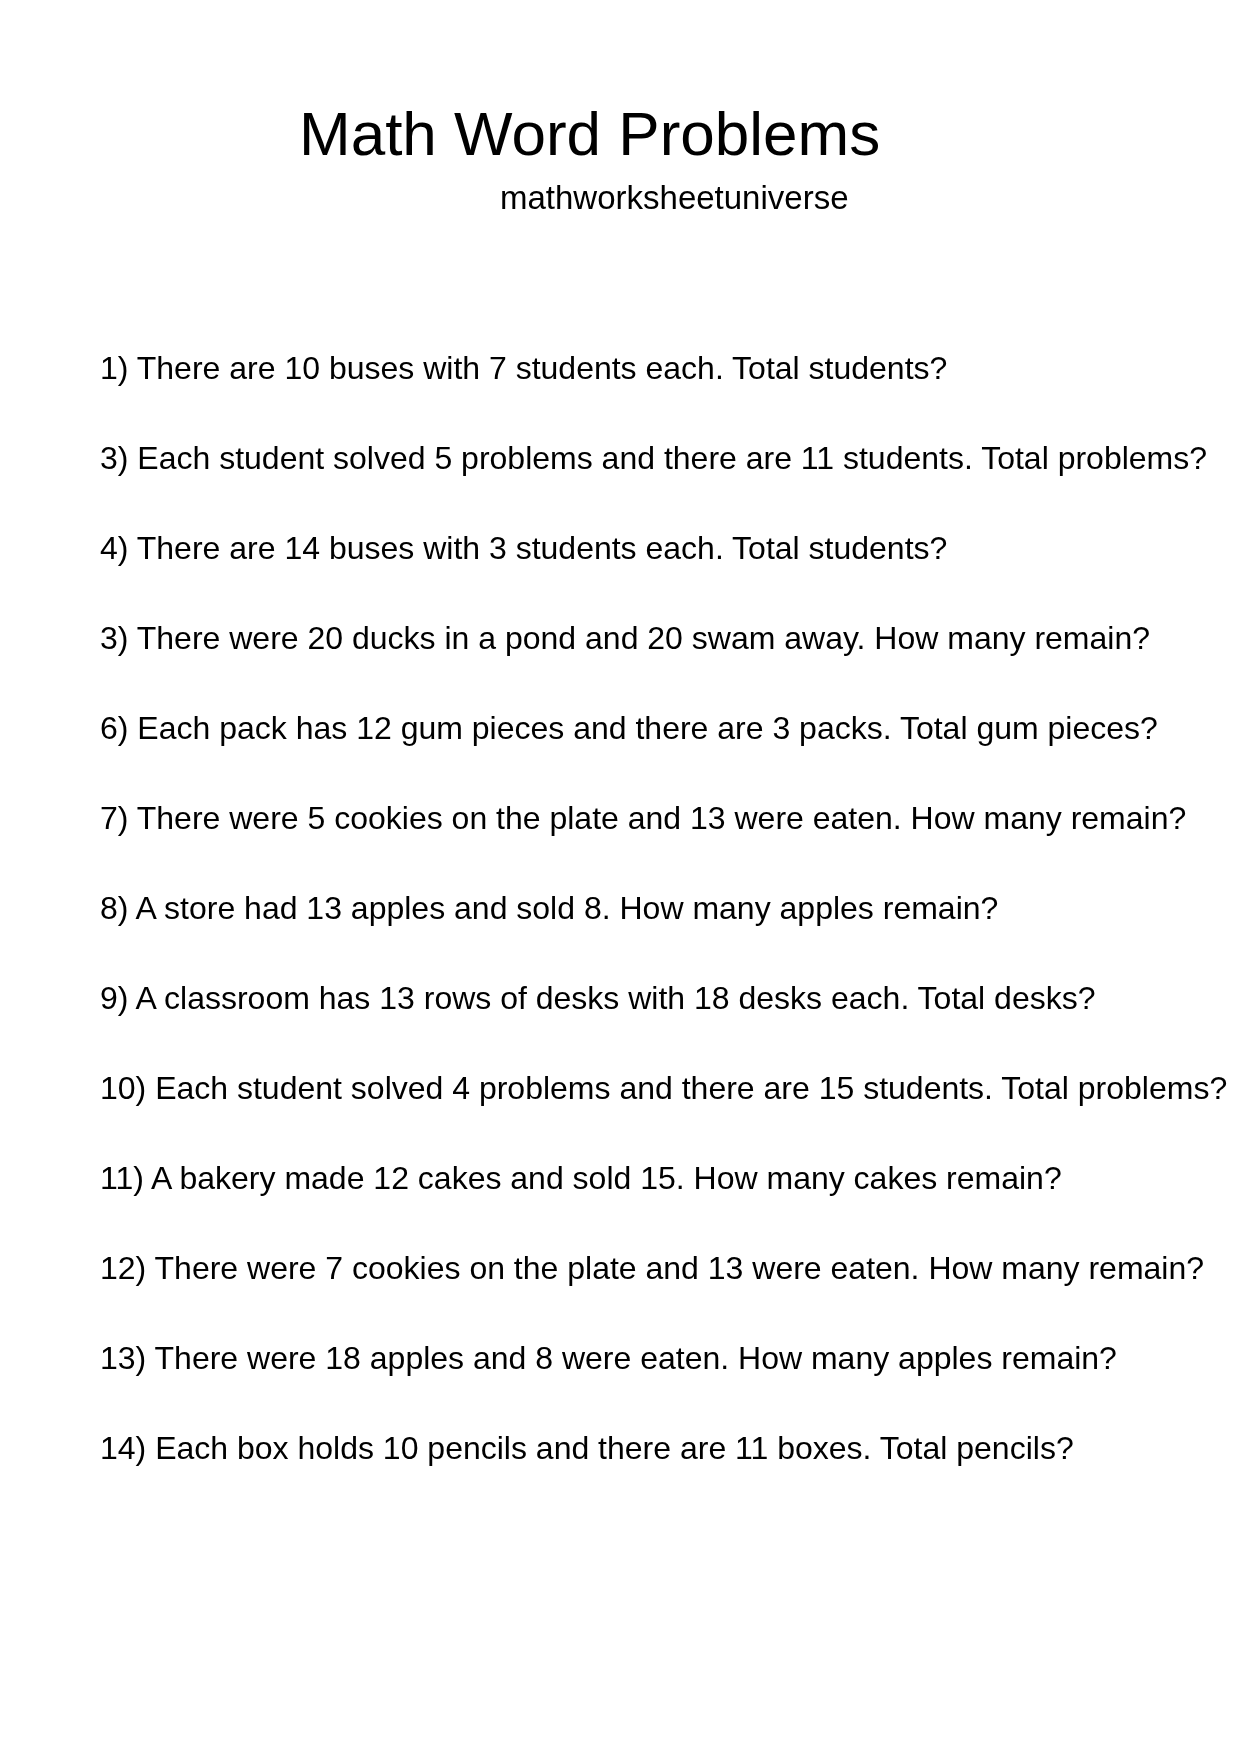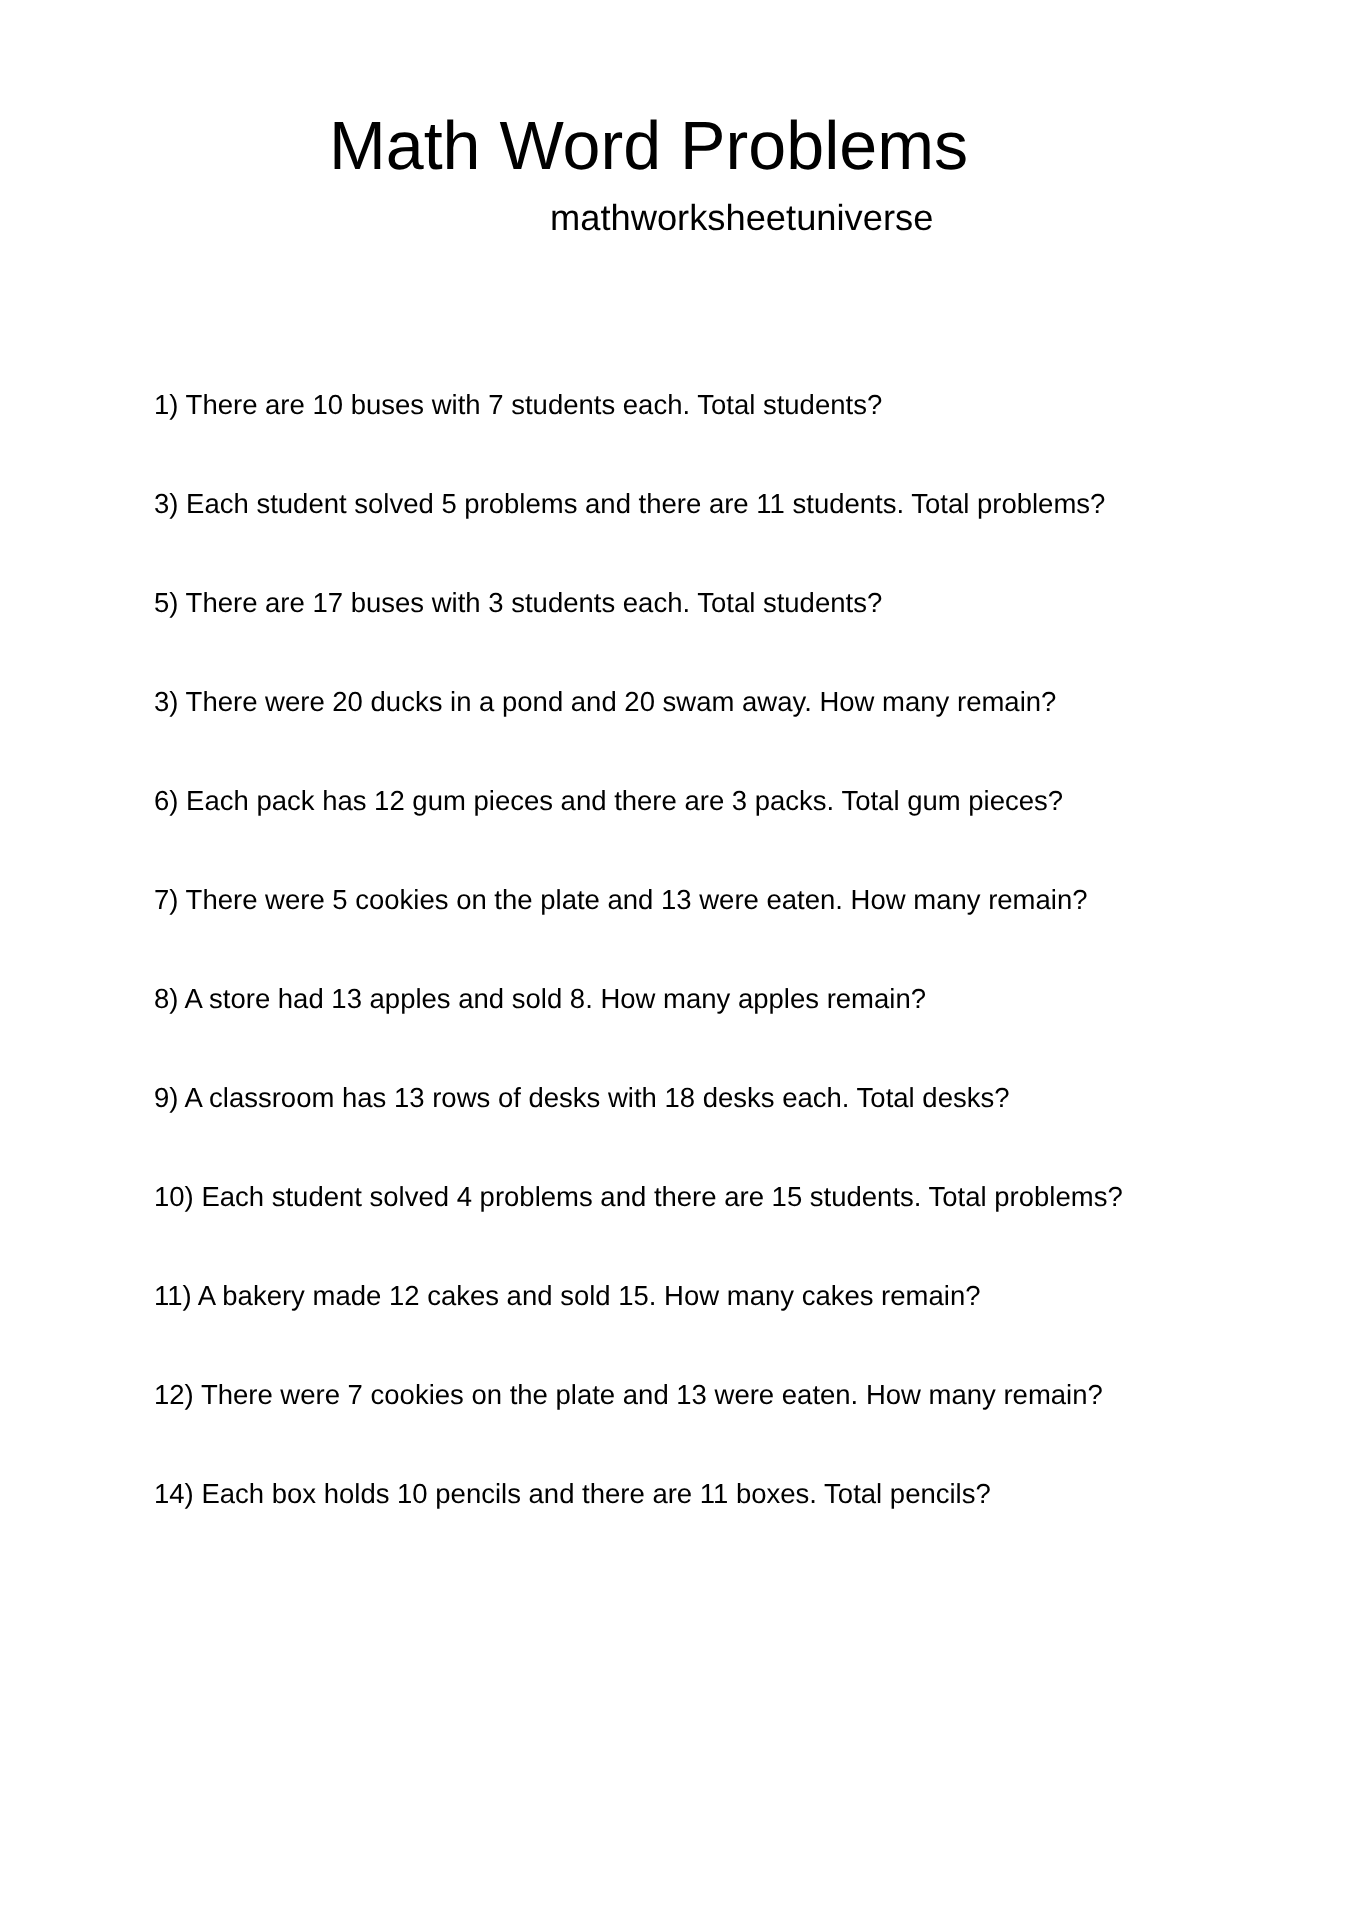--- a/index.html
+++ b/index.html
@@ -3,34 +3,35 @@
 <meta charset="utf-8">
 <style>
   html, body { margin: 0; padding: 0; background: #ffffff; }
   body { width: 1240px; height: 1754px; position: relative; overflow: hidden;
          font-family: "Liberation Sans", sans-serif; color: #000; }
   .title { position: absolute; left: 299px; top: 98px; font-size: 62px; line-height: 72px;
            white-space: nowrap; color: #000; }
   .subtitle { position: absolute; left: 500px; top: 178px; font-size: 33px; line-height: 40px;
               white-space: nowrap; color: #000000; }
   .problems { position: absolute; left: 100px; top: 348px; right: 0; margin: 0; padding: 0; list-style: none; }
-  .problem { font-size: 25px; line-height: 40px; height: 90px; white-space: nowrap; margin-left: 40px; }
+  .problem { font-size: 32px; line-height: 40px; height: 90px; white-space: nowrap; }
 </style>
 </head>
 <body>
 
 <div class="title">Math Word Problems</div>
 <div class="subtitle">mathworksheetuniverse</div>
 
 <ul class="problems">
   <li class="problem">1) There are 10 buses with 7 students each. Total students?</li>
   <li class="problem">3) Each student solved 5 problems and there are 11 students. Total problems?</li>
-  <li class="problem">5) There are 17 buses with 3 students each. Total students?</li>
+  <li class="problem">4) There are 14 buses with 3 students each. Total students?</li>
   <li class="problem">3) There were 20 ducks in a pond and 20 swam away. How many remain?</li>
   <li class="problem">6) Each pack has 12 gum pieces and there are 3 packs. Total gum pieces?</li>
   <li class="problem">7) There were 5 cookies on the plate and 13 were eaten. How many remain?</li>
   <li class="problem">8) A store had 13 apples and sold 8. How many apples remain?</li>
   <li class="problem">9) A classroom has 13 rows of desks with 18 desks each. Total desks?</li>
   <li class="problem">10) Each student solved 4 problems and there are 15 students. Total problems?</li>
   <li class="problem">11) A bakery made 12 cakes and sold 15. How many cakes remain?</li>
   <li class="problem">12) There were 7 cookies on the plate and 13 were eaten. How many remain?</li>
+  <li class="problem">13) There were 18 apples and 8 were eaten. How many apples remain?</li>
   <li class="problem">14) Each box holds 10 pencils and there are 11 boxes. Total pencils?</li>
 </ul>
 
 </body></html>

